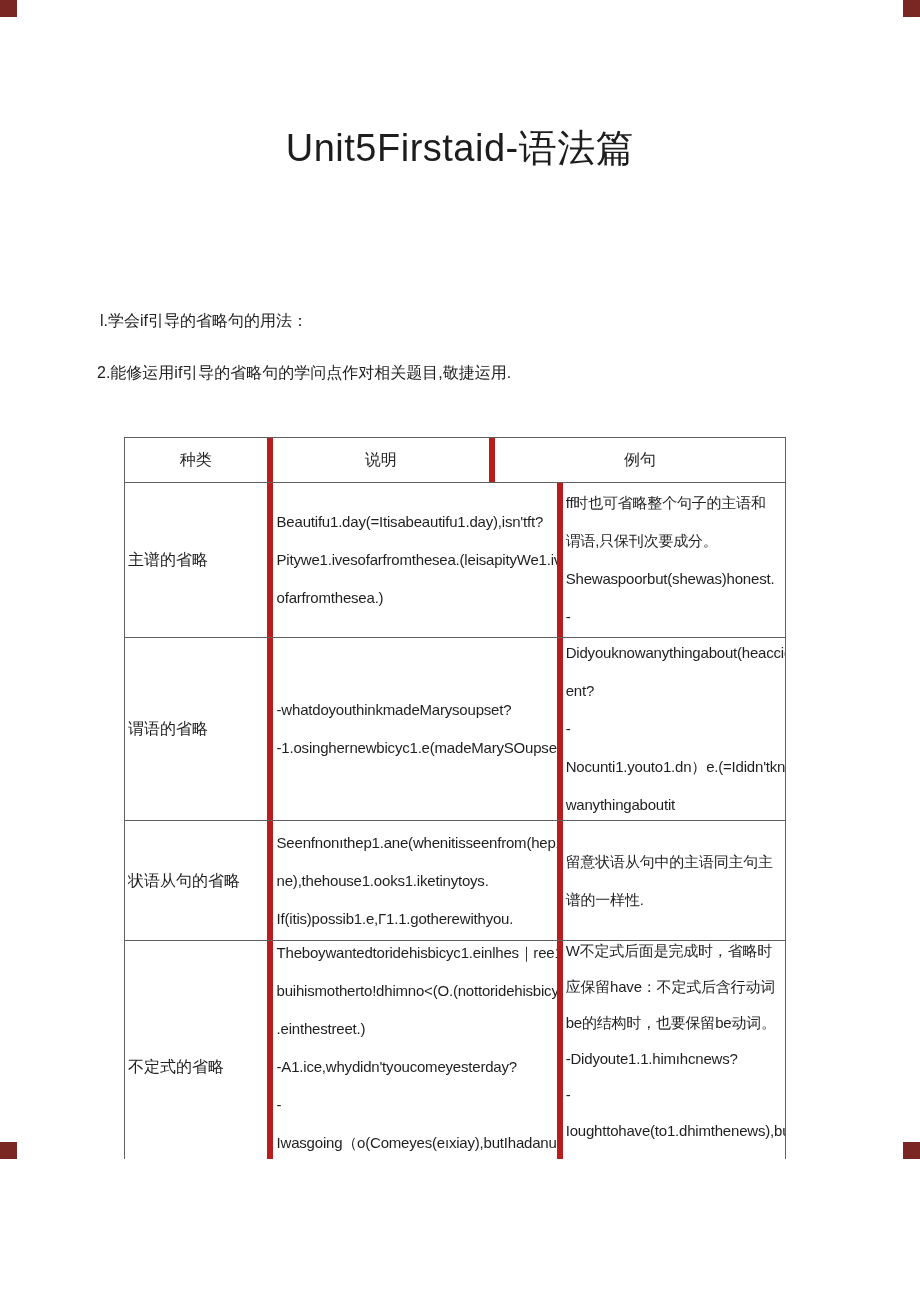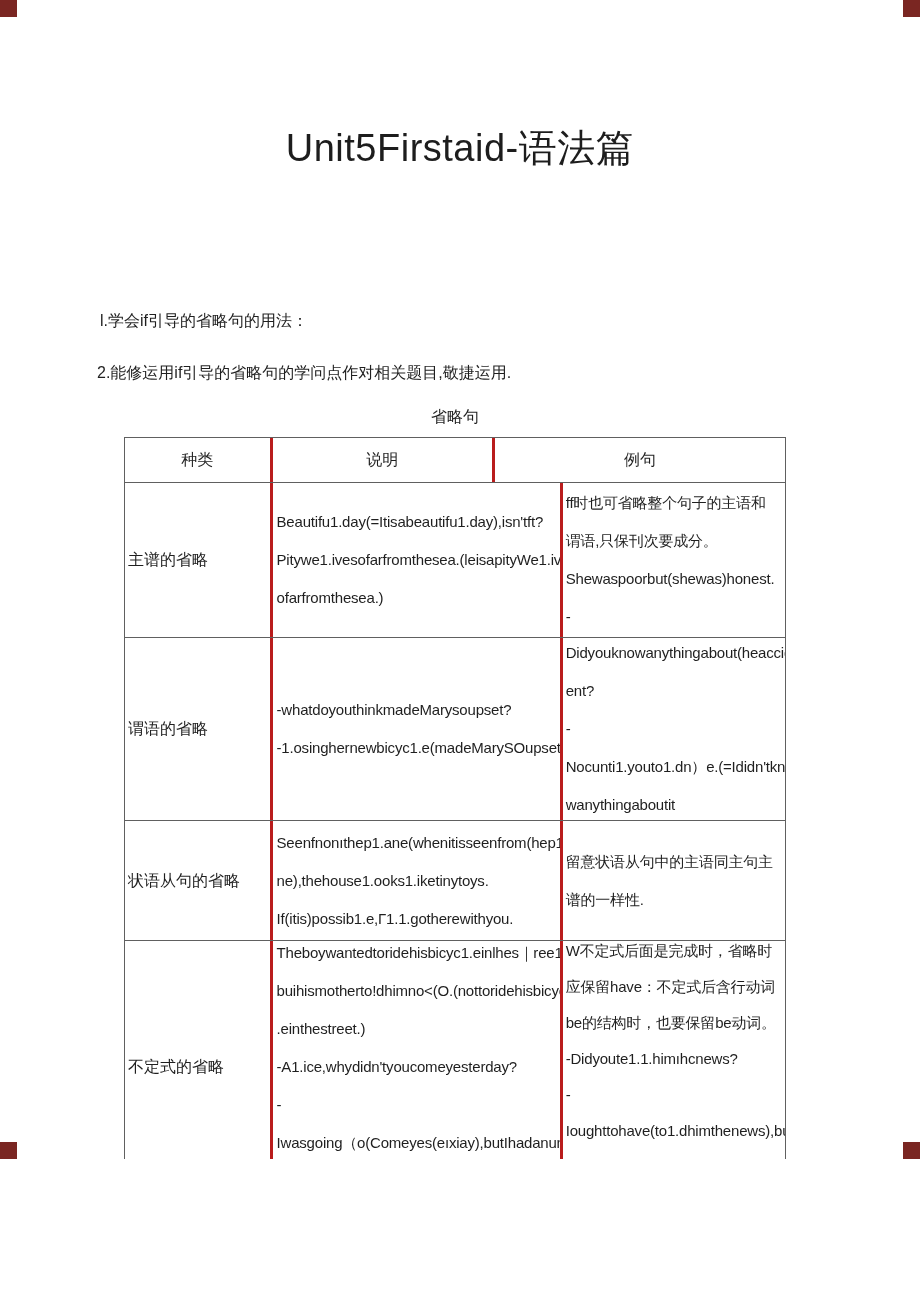--- a/index.html
+++ b/index.html
@@ -68,21 +68,21 @@
   .trow { display: flex; border-bottom: 1px solid #606060; }
   .trow:last-child { border-bottom: none; }
   .trow-h { height: 45px; }
   .row-0 { height: 155px; }
   .row-1 { height: 183px; }
   .row-2 { height: 120px; }
   .row-3 { height: 244px; }
 
   .tc {
     height: 100%;
-    border-right: 3px solid #b91c1c;
+    border-right: 6px solid #b91c1c;
     overflow: hidden;
     display: flex;
     flex-direction: column;
     justify-content: center;
   }
   .tc:last-child { border-right: none; }
   .tc-type { width: 148px; padding-left: 3px; }
   .tc-ex   { width: 291px; padding-left: 4px; }
   .tc-note { width: 223px; padding-left: 3px; }
 
@@ -113,21 +113,20 @@
   <div class="corner-mark tl"></div>
   <div class="corner-mark tr"></div>
   <div class="corner-mark bl"></div>
   <div class="corner-mark br"></div>
 
   <h1 class="title">Unit5Firstaid-语法篇</h1>
 
   <p class="obj obj1">l.学会if引导的省略句的用法：</p>
   <p class="obj obj2">2.能修运用if引导的省略句的学问点作对相关题目,敬捷运用.</p>
 
-  <div class="caption">省略句</div>
 
   <div class="tbl">
 
     <div class="trow trow-h">
       <div class="tc tc-type th">种类</div>
       <div class="tc tc-note th">说明</div>
       <div class="tc tc-ex th">例句</div>
     </div>
 
     <div class="trow row-0">

